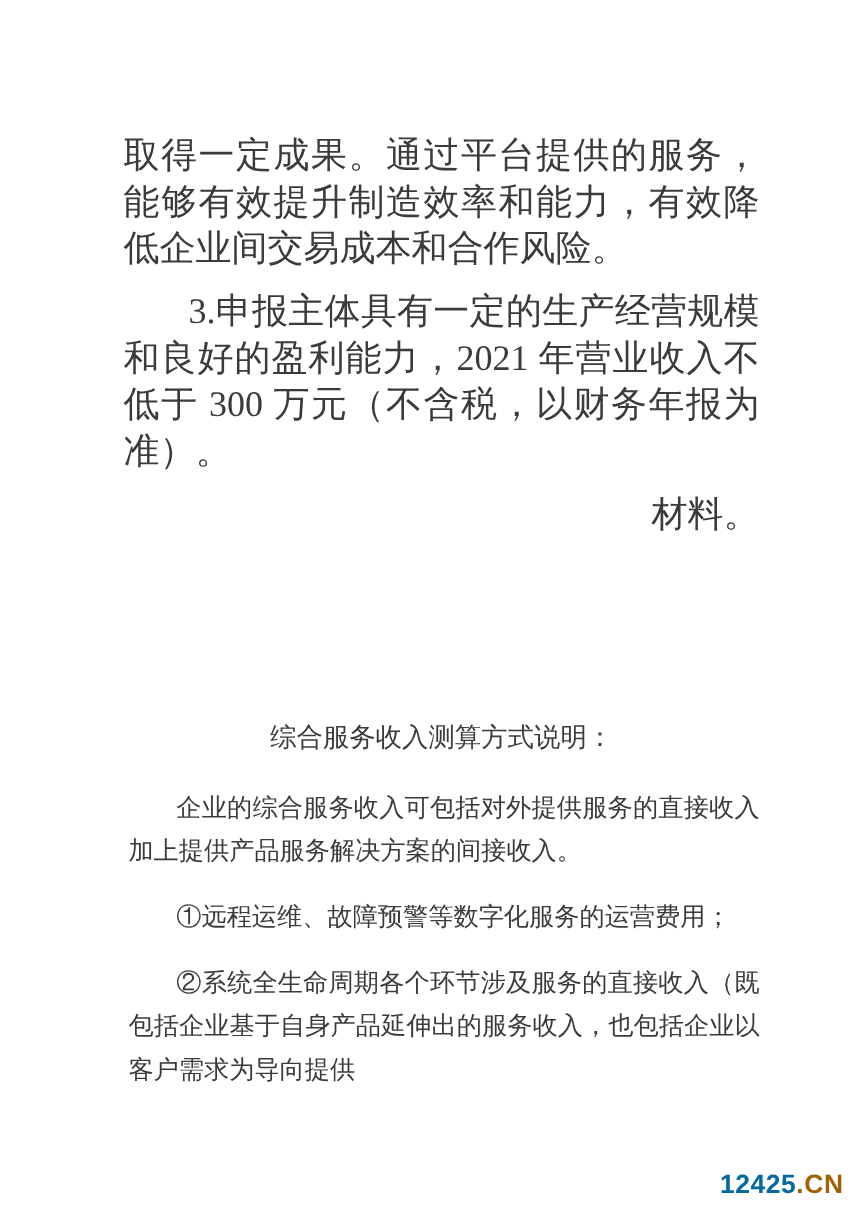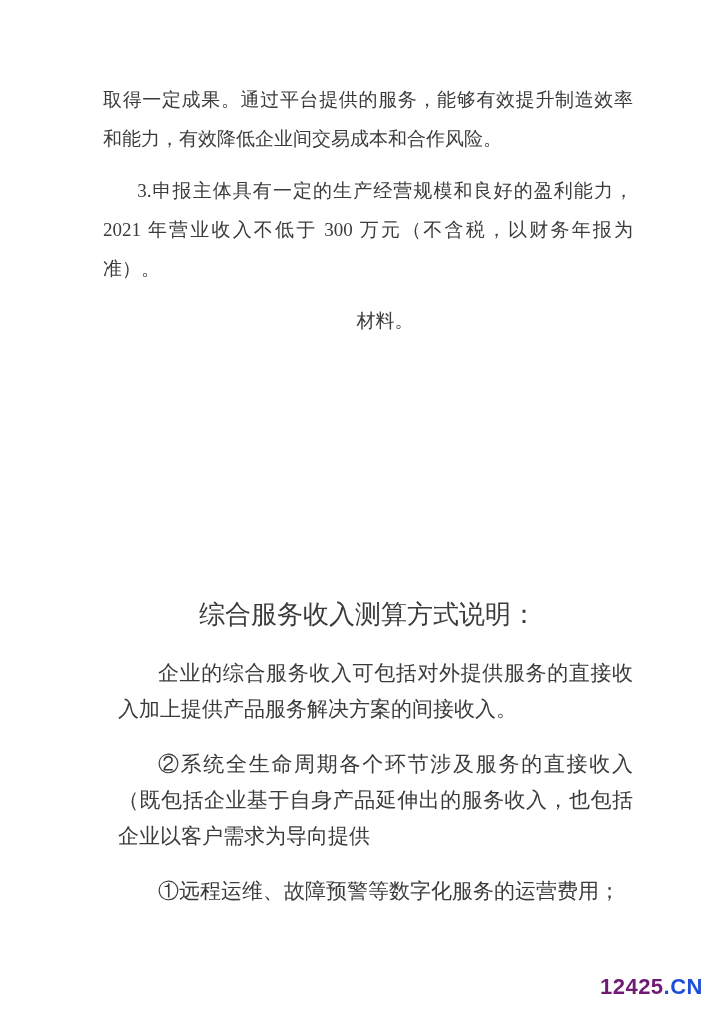--- a/index.html
+++ b/index.html
@@ -15,48 +15,48 @@
     overflow: hidden;
     font-family: "Liberation Serif", "DejaVu Serif", serif;
     color: #3b3b3b;
   }
   .text-block {
     position: absolute;
     left: 103px;
     width: 530px;
   }
   .top-section {
-    top: 80px;
-    font-size: 19px;
+    top: 110px;
+    font-size: 30px;
     line-height: 39px;
     text-align: justify;
   }
   .top-section p {
     margin: 0 0 13px 0;
   }
   .top-section p:last-child {
-    text-align: center;
+    text-align: right;
   }
   .indent {
     text-indent: 1.8em;
   }
   .section-title {
     top: 600px;
-    font-size: 26px;
+    font-size: 22px;
     line-height: 30px;
     text-align: center;
   }
   .bottom-section {
     top: 655px;
     font-size: 21px;
     line-height: 36px;
     text-align: justify;
   }
   .bottom-section p {
-    margin: 0 0 19px 15px;
+    margin: 0 0 19px 4px;
     text-indent: 1.9em;
   }
   .bold-line {
     font-weight: bold;
   }
   .watermark {
     position: absolute;
     right: 17px;
     bottom: 18px;
     font-family: "Liberation Sans", "DejaVu Sans", sans-serif;
@@ -74,21 +74,21 @@
   <div class="text-block top-section">
     <p>取得一定成果。通过平台提供的服务，能够有效提升制造效率和能力，有效降低企业间交易成本和合作风险。</p>
     <p class="indent">3.申报主体具有一定的生产经营规模和良好的盈利能力，2021 年营业收入不低于 300 万元（不含税，以财务年报为准）。</p>
     <p class="indent">材料。</p>
   </div>
 
   <div class="text-block section-title">综合服务收入测算方式说明：</div>
 
   <div class="text-block bottom-section">
     <p>企业的综合服务收入可包括对外提供服务的直接收入加上提供产品服务解决方案的间接收入。</p>
+    <p>①远程运维、故障预警等数字化服务的运营费用；</p>
     <p>②系统全生命周期各个环节涉及服务的直接收入（既包括企业基于自身产品延伸出的服务收入，也包括企业以客户需求为导向提供</p>
-    <p>①远程运维、故障预警等数字化服务的运营费用；</p>
   </div>
 
   <div class="watermark">
-    <span style="color: #701a75;">12425</span><span style="color: #1d4ed8;">.CN</span>
+    <span style="color: #0369a1;">12425</span><span style="color: #a16207;">.CN</span>
   </div>
 
 </div>
 
 </body></html>

